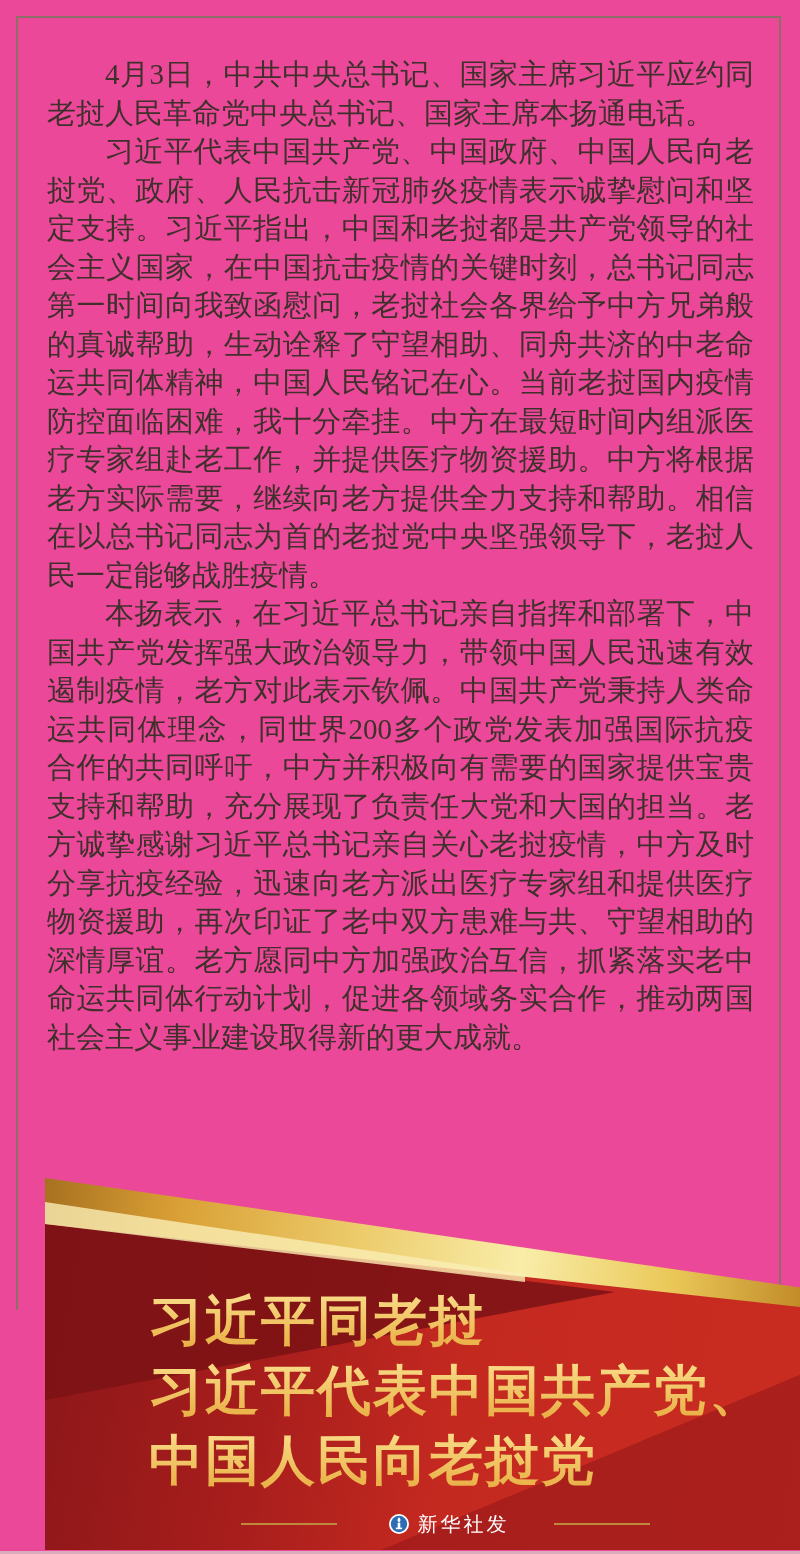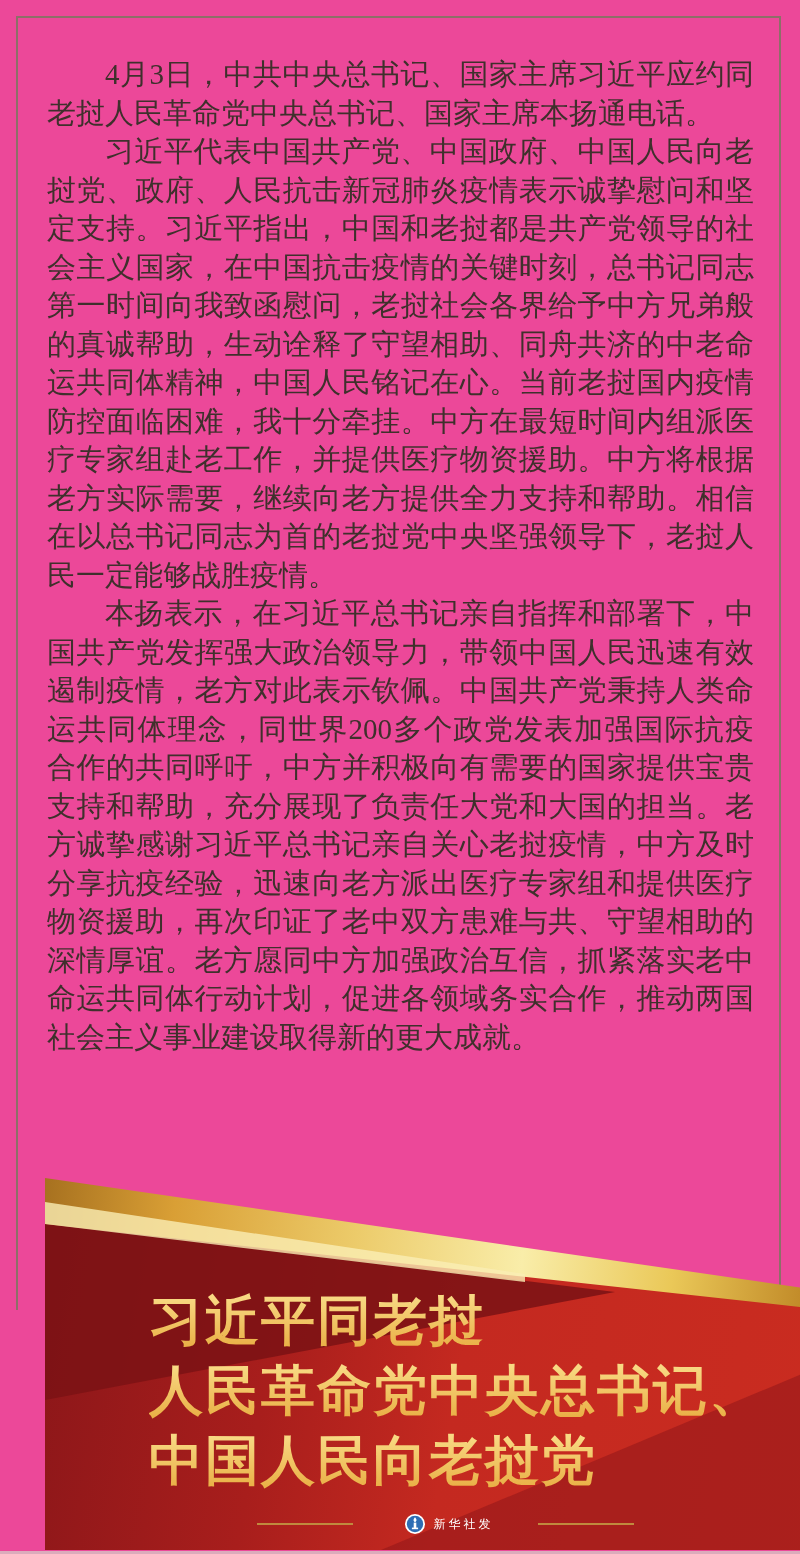--- a/index.html
+++ b/index.html
@@ -104,21 +104,21 @@
   }
   .credit .rule.left{margin-right:52px;}
   .credit .rule.right{margin-left:44px;}
   .credit .logo{
     width:20px;height:20px;
     margin-right:9px;
     display:block;
   }
   .credit .credit-text{
     color:#ffffff;
-    font-size:12px;
+    font-size:20px;
     letter-spacing:3px;
     line-height:20px;
     font-family:"Liberation Sans", sans-serif;
   }
   .bottom-edge{
     position:absolute;
     left:0;bottom:0;
     width:100%;height:3px;
     background:#d6cdc8;
     opacity:.75;
@@ -141,21 +141,21 @@
   <div class="banner">
     <div class="red-shape">
       <div class="red-dark-topleft"></div>
       <div class="red-dark-bottomright"></div>
     </div>
     <div class="gold-band"></div>
     <div class="gold-highlight"></div>
 
     <div class="banner-title">
       <div class="line">习近平同老挝</div>
-      <div class="line">人民革命党中央总书记、</div>
+      <div class="line">习近平代表中国共产党、</div>
       <div class="line">中国人民向老挝党</div>
     </div>
 
     <div class="credit">
       <div class="rule left"></div>
       <svg class="logo" viewBox="0 0 20 20" xmlns="http://www.w3.org/2000/svg">
         <circle cx="10" cy="10" r="10" fill="#ffffff"></circle>
         <circle cx="10" cy="10" r="8.2" fill="#2e6db4"></circle>
         <path d="M10 3.2 C11.8 5.4 12.2 6.6 10 8.2 C7.8 6.6 8.2 5.4 10 3.2 Z" fill="#ffffff"></path>
         <rect x="8.7" y="8.6" width="2.6" height="6.2" fill="#ffffff"></rect>

